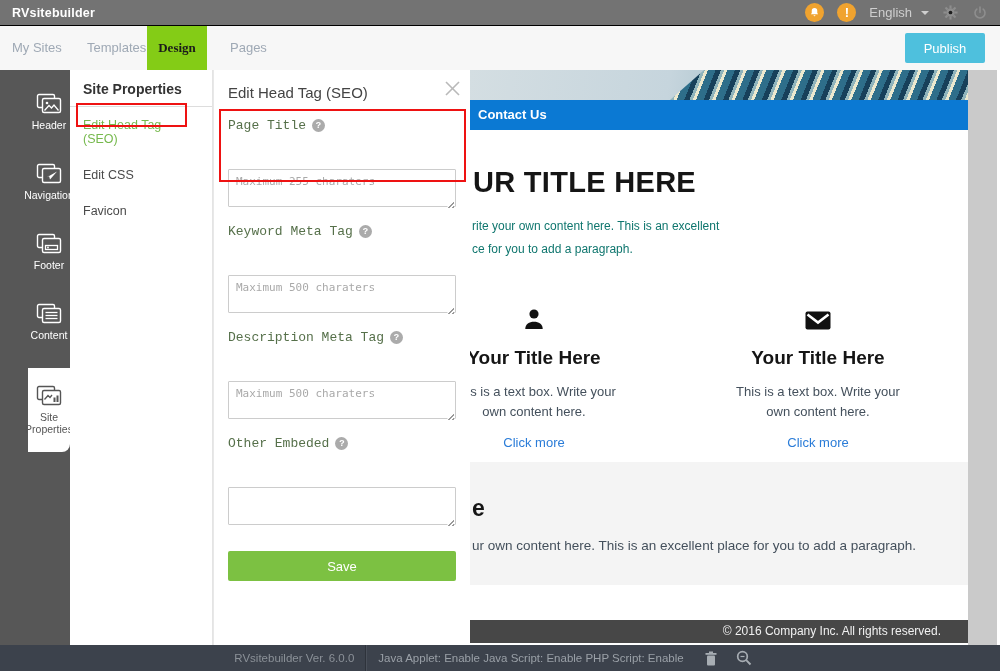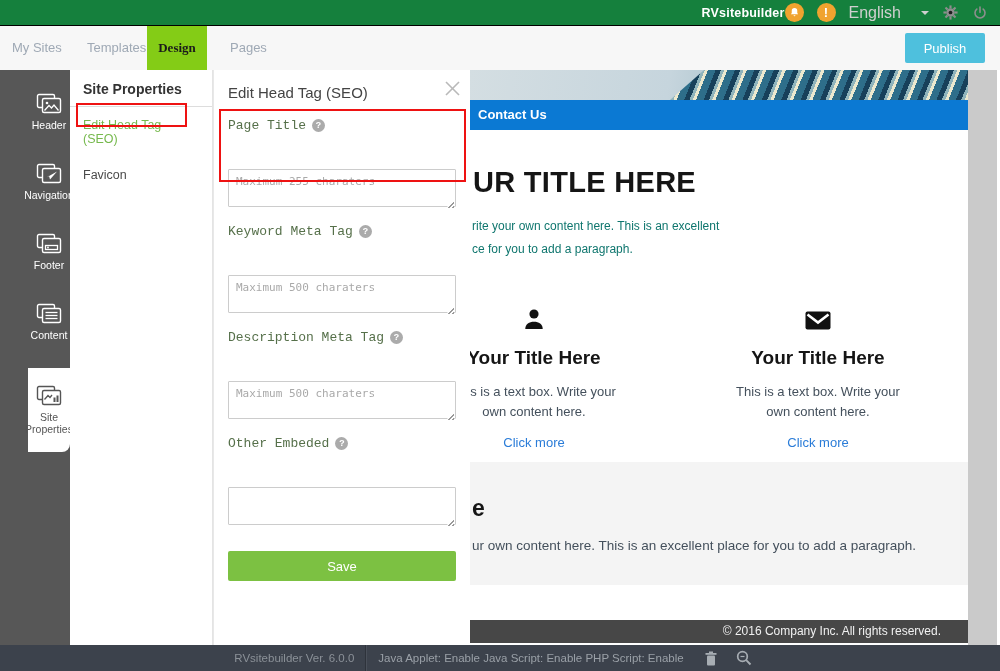--- a/index.html
+++ b/index.html
@@ -1,25 +1,25 @@
 <!DOCTYPE html>
 <html><head>
 <meta charset="utf-8">
 <style>
   * { margin:0; padding:0; box-sizing:border-box; }
   html,body { width:1000px; height:671px; font-family:"Liberation Sans", sans-serif; background:#fff; overflow:hidden; }
   .app { position:relative; width:1000px; height:671px; background:#fff; }
 
   
-  .topbar { position:absolute; left:0; top:0; width:1000px; height:26px; background:#15803d; display:flex; align-items:center; justify-content:flex-end; padding:4px 12px; border-bottom:1px solid #000; }
+  .topbar { position:absolute; left:0; top:0; width:1000px; height:26px; background:#737373; display:flex; align-items:center; justify-content:space-between; padding:4px 12px; border-bottom:1px solid #000; }
   .logo { color:#fff; font-size:12.5px; font-weight:bold; letter-spacing:.2px; }
   .topbar-right { display:flex; align-items:center; gap:13px; }
   .badge { width:19px; height:19px; border-radius:50%; background:#f0a32f; color:#fff; display:flex; align-items:center; justify-content:center; cursor:pointer; }
   .badge.excl { font-weight:bold; font-size:13px; }
-  .lang { color:#cfcfcf; font-size:16px; cursor:pointer; display:flex; align-items:center; gap:20px; }
+  .lang { color:#cfcfcf; font-size:13px; cursor:pointer; display:flex; align-items:center; gap:9px; }
   .caret { width:0; height:0; border-left:4px solid transparent; border-right:4px solid transparent; border-top:4px solid #cfcfcf; }
   .tb-icon { color:#8e8e8e; cursor:pointer; display:flex; }
 
   
   .navbar { position:absolute; left:0; top:26px; width:1000px; height:44px; background:#f7f7f7; }
   .tab { position:absolute; top:0; height:44px; line-height:44px; font-size:13px; color:#9fa9b5; cursor:pointer; }
   .tab-mysites { left:12px; }
   .tab-templates { left:87px; }
   .tab-design { left:147px; width:60px; text-align:center; background:#84cc16; color:#1b1b1b; font-weight:bold;font-family:Liberation Serif, serif; }
   .tab-pages { left:230px; }
@@ -186,20 +186,21 @@
         <rect x="17.5" y="12.5" width="2" height="4.5" fill="currentColor"></rect>
         <rect x="20.5" y="10.5" width="2" height="6.5" fill="currentColor"></rect>
       </svg>
       <span class="sb-label">Site Properties</span>
     </div>
   </aside>
 
   <section class="props-panel">
     <div class="props-title">Site Properties</div>
     <div class="props-item green">Edit Head Tag (SEO)</div>
+    <div class="props-item">Edit CSS</div>
     <div class="props-item">Favicon</div>
   </section>
 
   <section class="modal">
     <div class="modal-title">Edit Head Tag (SEO)</div>
     <span class="modal-close">
       <svg width="17" height="17" viewBox="0 0 17 17">
         <line x1="2" y1="2" x2="15" y2="15" stroke="#b9b9b9" stroke-width="1.6"></line>
         <line x1="15" y1="2" x2="2" y2="15" stroke="#b9b9b9" stroke-width="1.6"></line>
       </svg>

